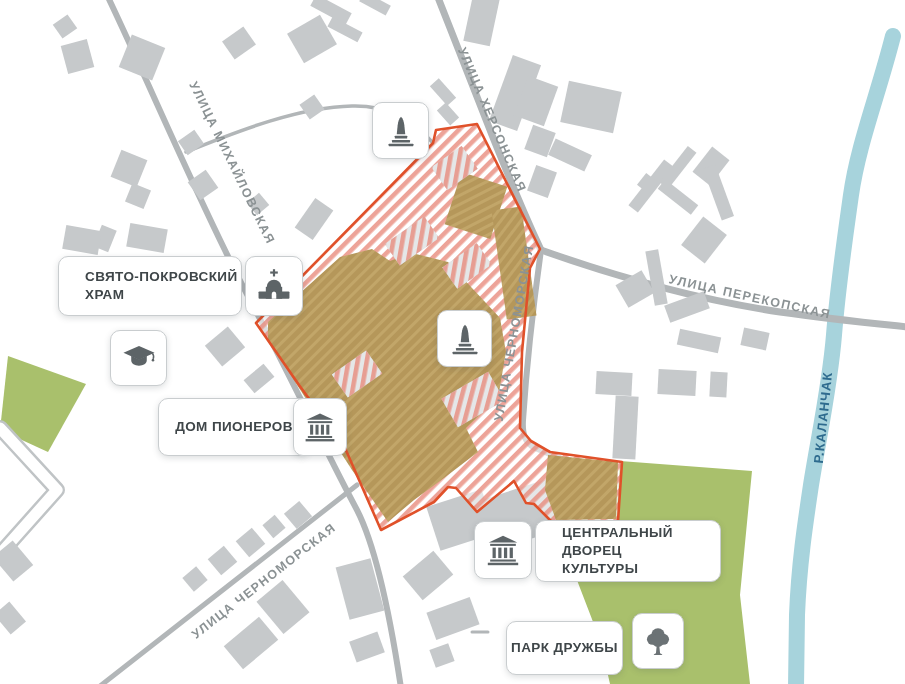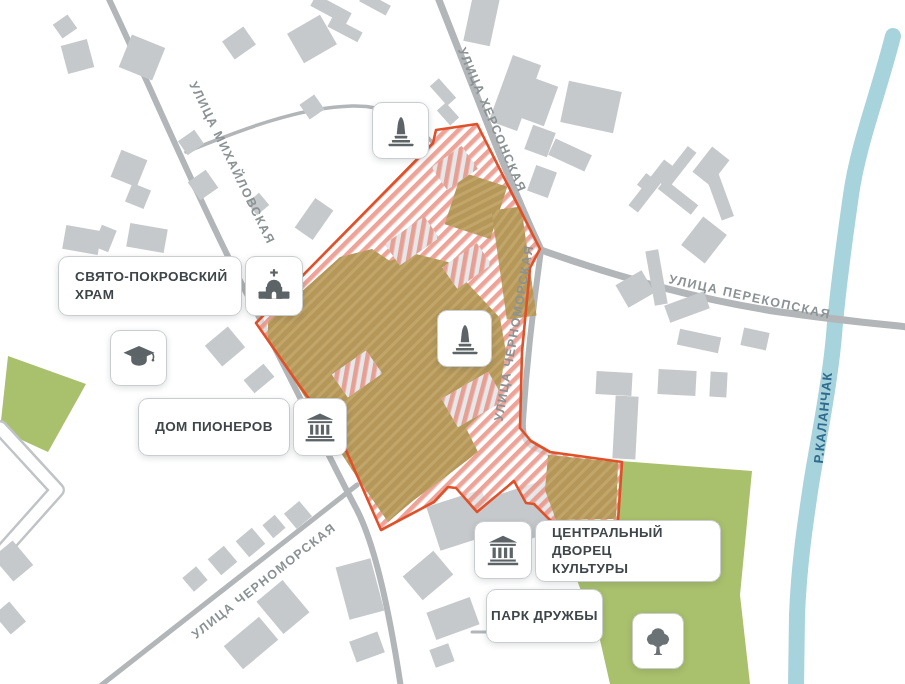--- a/index.html
+++ b/index.html
@@ -7,22 +7,22 @@
        font-family:"Liberation Sans",sans-serif;}
   #map-svg{position:absolute;left:0;top:0;}
   .street{position:absolute;text-align:center;font-weight:700;font-size:12.5px;
           letter-spacing:1.4px;color:#8b9294;white-space:nowrap;pointer-events:none;}
   .river-name{color:#2e6b8e;letter-spacing:1px;font-size:13px;}
   .poi-box{position:absolute;background:#fff;border:1.6px solid #c9cdcf;border-radius:10px;
            box-shadow:0 2px 6px rgba(60,70,75,.18);display:flex;align-items:center;
            box-sizing:border-box;}
   .poi-label{font-weight:700;font-size:13.5px;letter-spacing:.4px;color:#3f4649;
              line-height:1.35;white-space:pre-line;}
-  .pad-left{padding-left:16px;justify-content:flex-start;}
-  .centered{justify-content:center;text-align:center;}
+  .pad-left{padding-left:26px;justify-content:flex-start;}
+  .centered{justify-content:center;text-align:center;margin-left:20px;}
   .icon-box{justify-content:center;}
   .icon-box svg{display:block;}
 </style>
 </head>
 <body>
 
 <div id="app">
 
 <svg id="map-svg" width="905" height="684" viewBox="0 0 905 684">
   <defs>
@@ -238,21 +238,21 @@
       <rect x="6.5" y="30" width="27" height="2.2"></rect>
       <rect x="4" y="33.4" width="32" height="2.6"></rect>
     </g>
   </svg>
 </div>
 <div class="poi-box pad-left" style="left:535px;top:520px;width:186px;height:62px;">
   <span class="poi-label">ЦЕНТРАЛЬНЫЙ ДВОРЕЦ
 КУЛЬТУРЫ</span>
 </div>
 
-<div class="poi-box centered" style="left:486px;top:589px;width:117px;height:54px;">
+<div class="poi-box centered" style="left:486px;top:621px;width:117px;height:54px;">
   <span class="poi-label">ПАРК ДРУЖБЫ</span>
 </div>
 <div class="poi-box icon-box" style="left:632px;top:613px;width:52px;height:56px;">
   <svg width="34" height="36" viewBox="0 0 40 40">
     <g fill="#6b7275">
       <circle cx="20" cy="13" r="8"></circle>
       <circle cx="13.5" cy="18" r="6.5"></circle>
       <circle cx="26.5" cy="18" r="6.5"></circle>
       <circle cx="20" cy="19.5" r="7.5"></circle>
       <path d="M18.6 24 h2.8 l1 10.5 q2.2 .7 2.8 2 H14.8 q.6 -1.3 2.8 -2 Z"></path>

